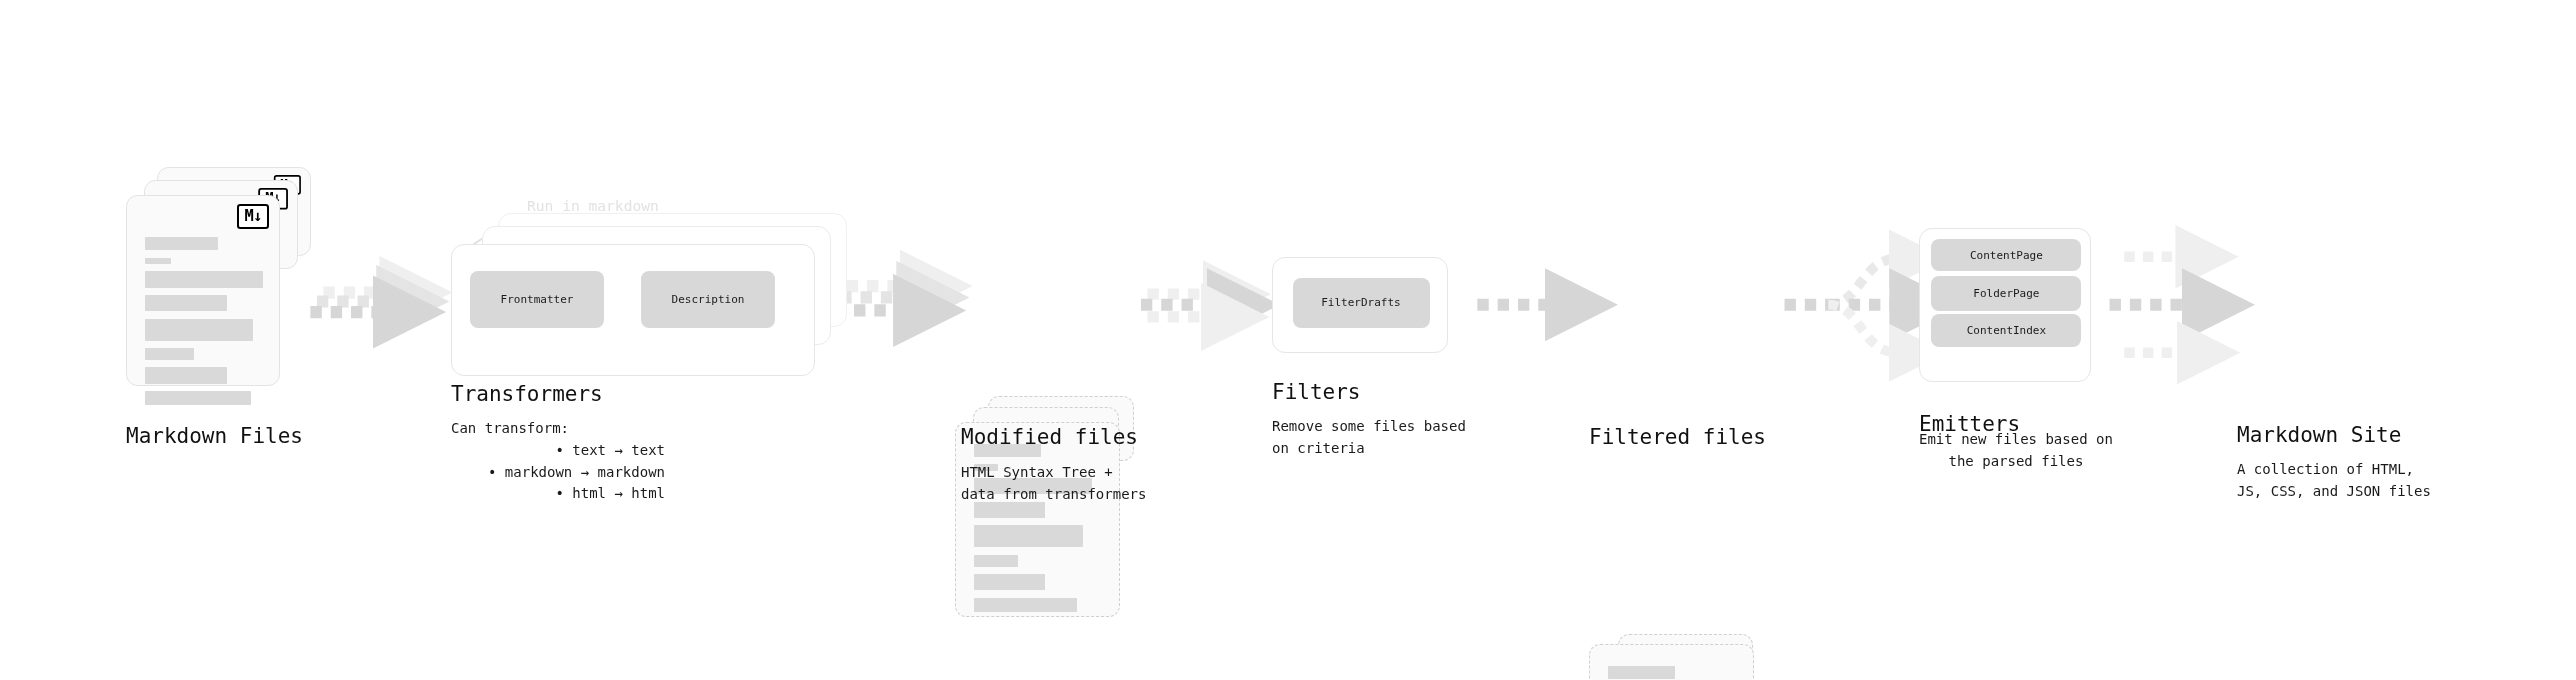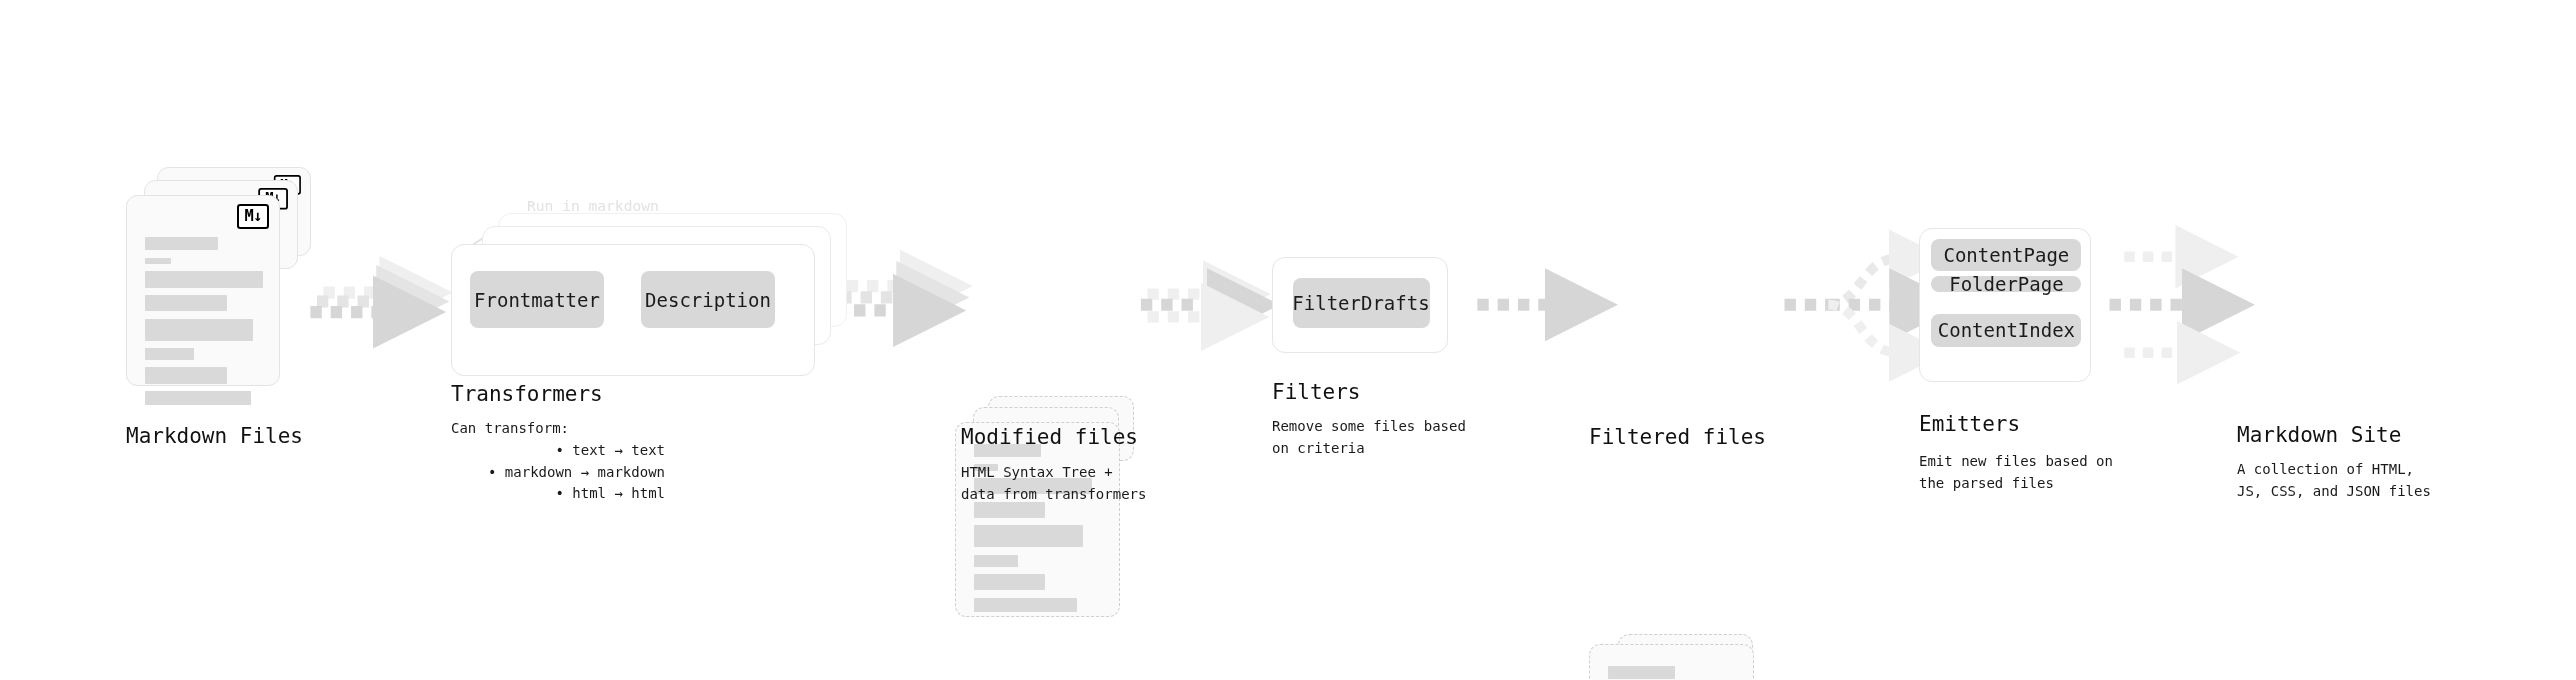--- a/index.html
+++ b/index.html
@@ -51,21 +51,21 @@
     position: absolute;
     background: #ffffff;
     border: 1.6px solid #e6e6e6;
     border-radius: 13px;
   }
   .pill {
     position: absolute;
     background: #d8d8d8;
     border-radius: 8.1px;
     display: flex; align-items: center; justify-content: center;
-    font-size: 19px; color: #1b1b1b; white-space: nowrap;
+    font-size: 11px; color: #1b1b1b; white-space: nowrap;
   }
   .pill.ghost1 { background: #e6e6e6; }
   .pill.ghost2 { background: #ededed; }
 
   
   .caption {
     position: absolute;
     font-size: 21px;
     color: #111;
     white-space: nowrap;
@@ -256,30 +256,30 @@
       </div>
     </div>
   </div>
   <div class="caption" style="left:1589px; top:425px;">Filtered files</div>
 
   <div class="node" style="left:1919px; top:228px; width:187px; height:154px;">
     <div class="groupbox" style="left:0; top:0; width:172px; height:154px;">
       <div class="pill" style="left:11.4px; top:9.8px; width:150px; height:32.5px;">
         <span>ContentPage</span>
       </div>
-      <div class="pill" style="left:11.4px; top:47px; width:150px; height:16px;">
+      <div class="pill" style="left:11.4px; top:47px; width:150px; height:35px;">
         <span>FolderPage</span>
       </div>
       <div class="pill" style="left:11.4px; top:85px; width:150px; height:32.5px;">
         <span>ContentIndex</span>
       </div>
     </div>
   </div>
   <div class="caption" style="left:1919px; top:392px;margin-top:20px;">Emitters</div>
-  <div class="subcaption" style="left:1919px; top:451px;">Emit new files based on
+  <div class="subcaption" style="left:1919px; top:429px;text-align:center;">Emit new files based on
 the parsed files</div>
 
   <div class="caption" style="left:2237px; top:423px;">Markdown Site</div>
   <div class="subcaption" style="left:2237px; top:459px;">A collection of HTML,
 JS, CSS, and JSON files</div>
 
 </div>
 
 
 </body></html>

